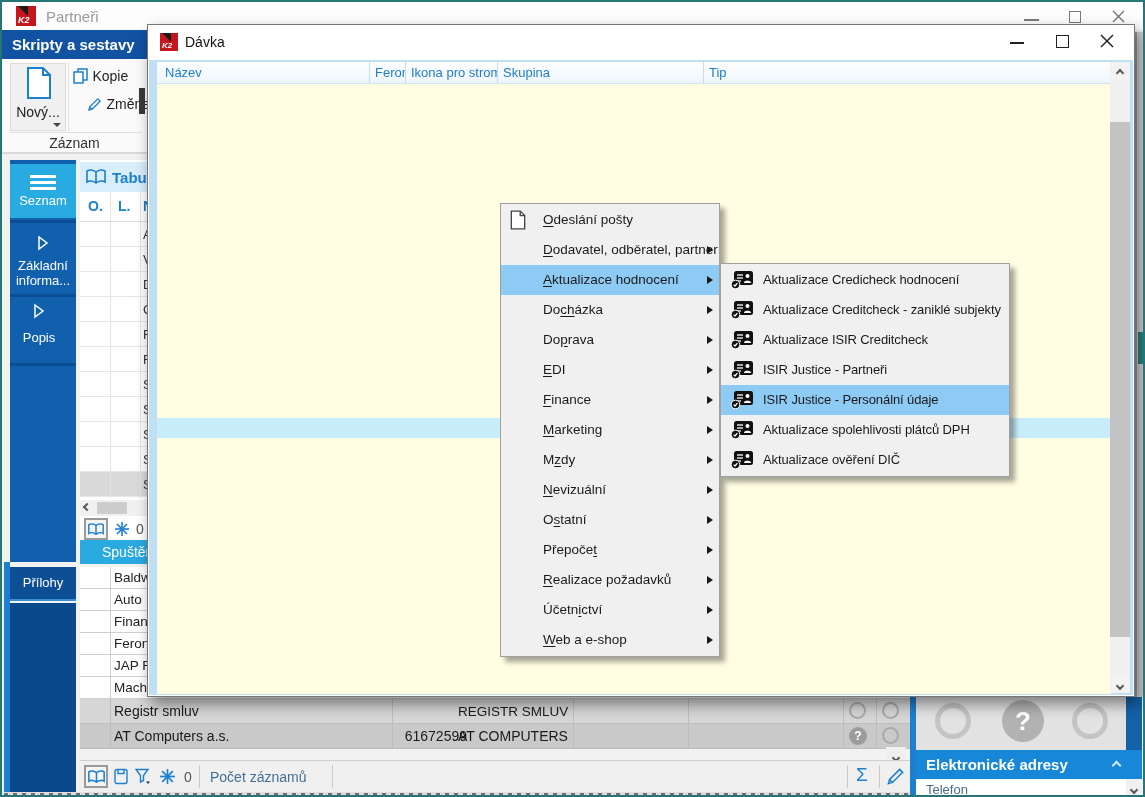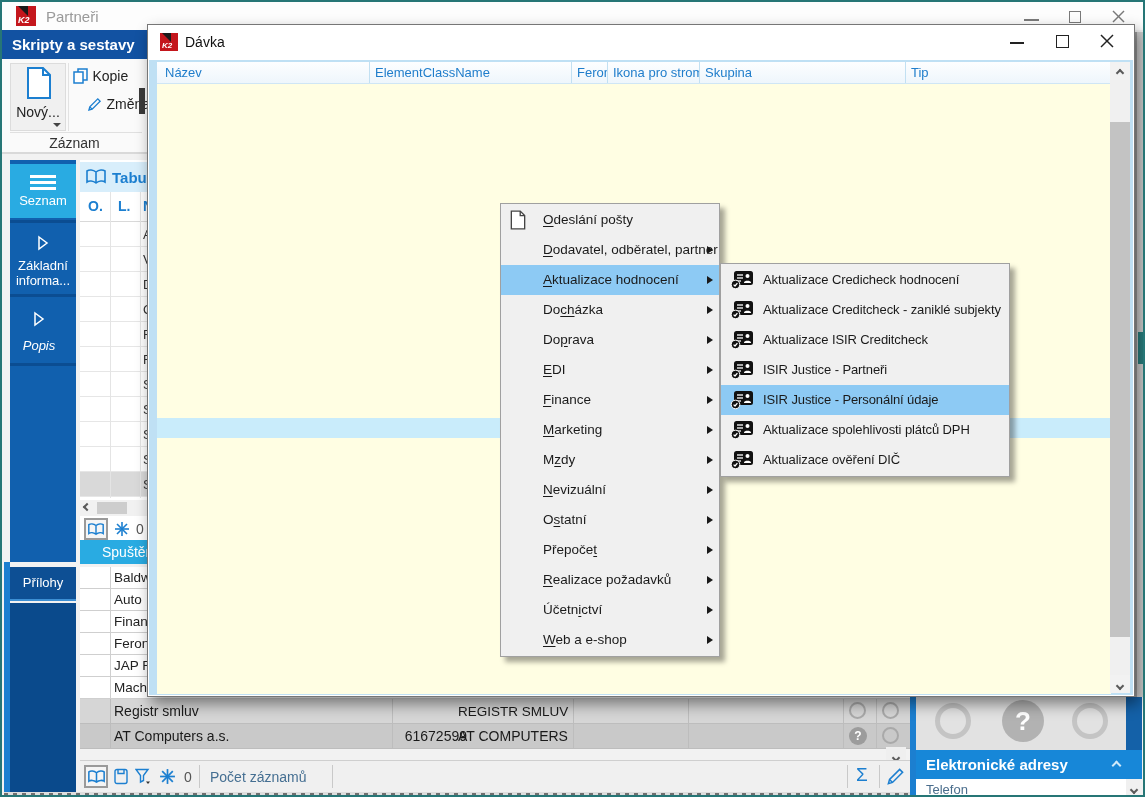--- a/index.html
+++ b/index.html
@@ -144,21 +144,21 @@
       <div style="margin-top:1px;">Seznam</div>
     </div>
     <div style="position:absolute;left:0;top:60px;width:66px;height:3px;background:#0b4d92;"></div>
     <div class="sidetab" style="position:absolute;left:0;top:63px;width:66px;height:70px;border-radius:32px;">
       <svg width="12" height="16" viewBox="0 0 12 14" style="margin-top:12px;">
         <path d="M2 1 L10 7 L2 13 Z" fill="none" stroke="#fff" stroke-width="1.5"></path>
       </svg>
       <div style="margin-top:4px;line-height:15px;">Základní informa...</div>
     </div>
     <div style="position:absolute;left:0;top:134px;width:66px;height:3px;background:#0b4d92;"></div>
-    <div class="sidetab" style="position:absolute;left:0;top:137px;width:58px;height:66px;font-style:italic;">
+    <div class="sidetab" style="position:absolute;left:0;top:129px;width:58px;height:66px;">
       <svg width="12" height="16" viewBox="0 0 12 14" style="margin-top:14px;">
         <path d="M2 1 L10 7 L2 13 Z" fill="none" stroke="#fff" stroke-width="1.5"></path>
       </svg>
       <div style="margin-top:8px;">Popis</div>
     </div>
     <div style="position:absolute;left:0;top:203px;width:66px;height:3px;background:#0b4d92;"></div>
   </div>
 
   <div class="abs" style="left:2px;top:560px;width:6px;height:237px;background:#1c7fd0;"></div>
   <div class="abs sidetab" style="left:8px;top:565px;width:66px;height:34px;background:#0d4f94;line-height:32px;border-bottom:2px solid #3c8fd4;">
@@ -370,21 +370,20 @@
       <div style="position:absolute;left:862px;top:17px;width:14px;height:2px;background:#222;"></div>
       <div style="position:absolute;left:908px;top:10px;width:13px;height:13px;border:1.5px solid #222;"></div>
       <svg style="position:absolute;left:952px;top:9px;" width="14" height="14">
         <line x1="1" y1="1" x2="13" y2="13" stroke="#222" stroke-width="1.5"></line>
         <line x1="13" y1="1" x2="1" y2="13" stroke="#222" stroke-width="1.5"></line>
       </svg>
     </div>
     <div id="dialog-frame">
       <div id="dialog-header-row">
           <div class="dlg-col" style="flex: 0 0 213px; padding-left: 8px;">Název</div>
-          <div class="dlg-col" style="flex: 0 0 202px;">ElementClassName</div>
           <div class="dlg-col" style="flex: 0 0 36px;">Feron</div>
           <div class="dlg-col" style="flex: 0 0 92px;">Ikona pro strom</div>
           <div class="dlg-col" style="flex: 0 0 206px;">Skupina</div>
           <div class="dlg-col" style="flex: 1 1 0%;">Tip</div>
         </div>
       <div id="dialog-client"></div>
       <div id="dialog-selband"></div>
       <div id="dialog-vscroll">
         <div style="position:absolute;left:0;top:0;width:100%;height:18px;background:#f2f2f2;text-align:center;">
           <span class="chev up" style="width:6px;height:6px;margin-top:7px;"></span>

